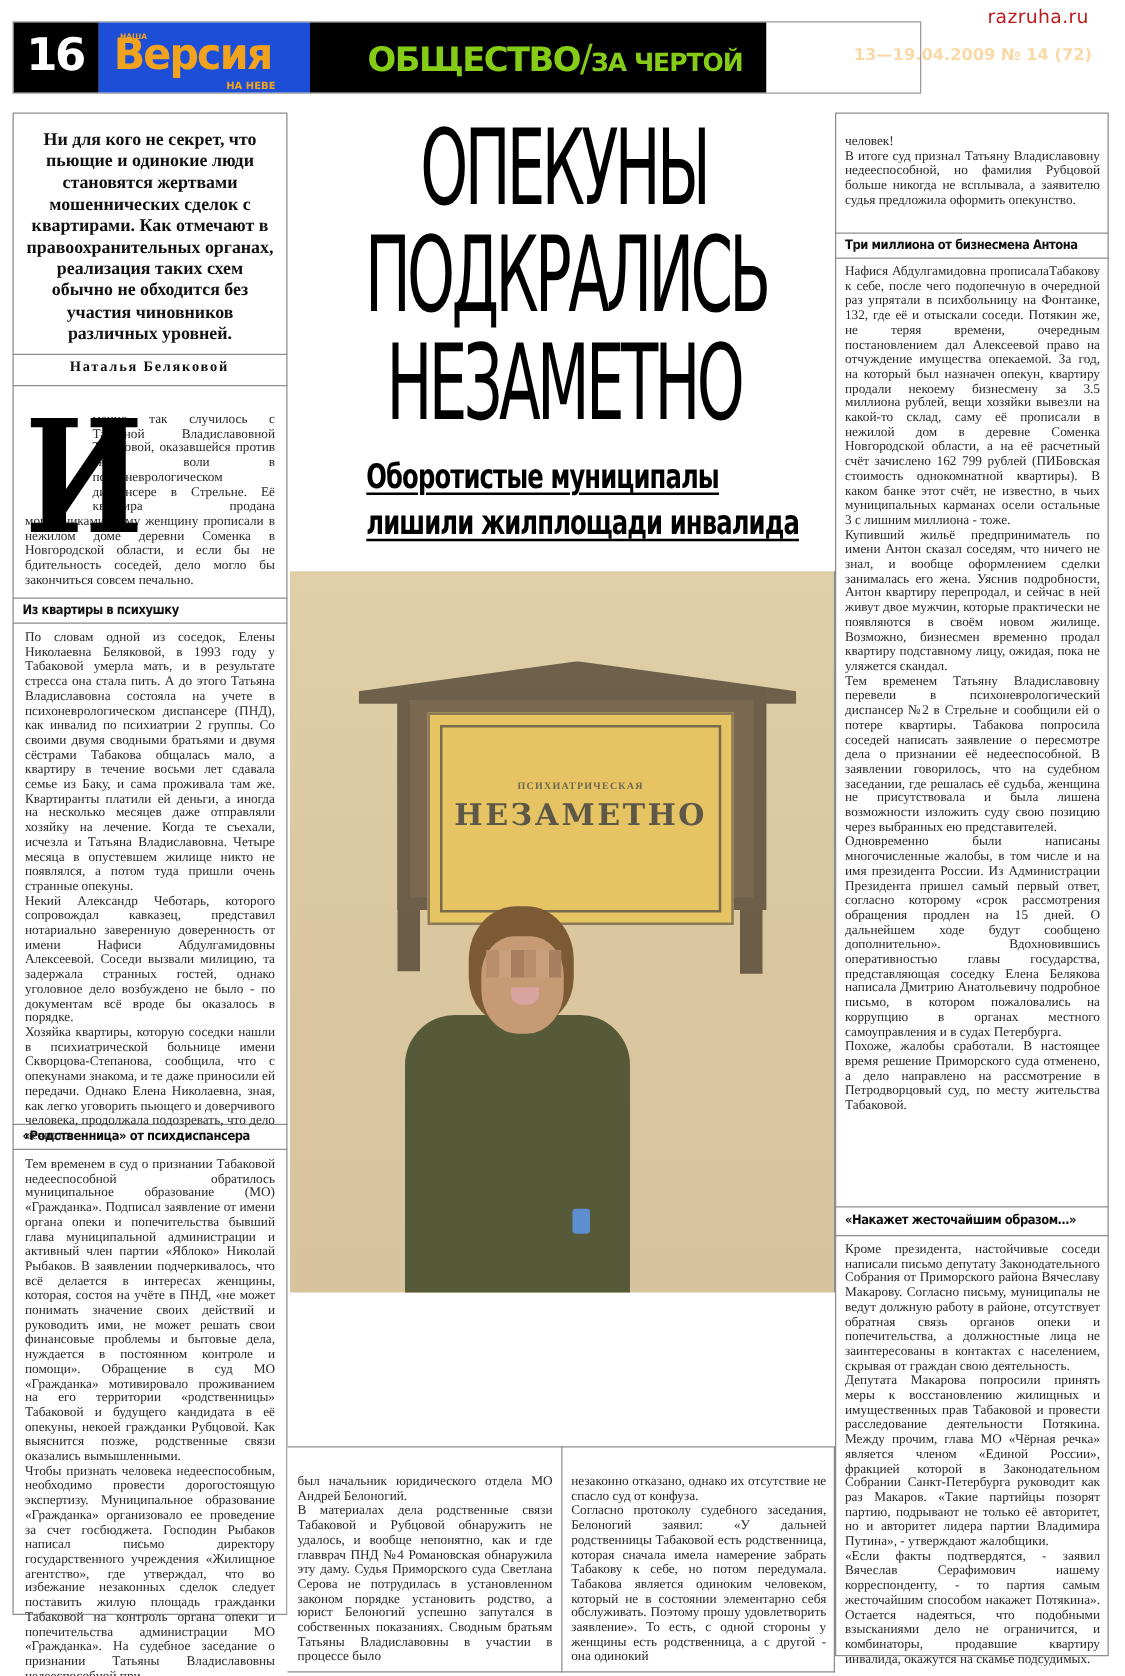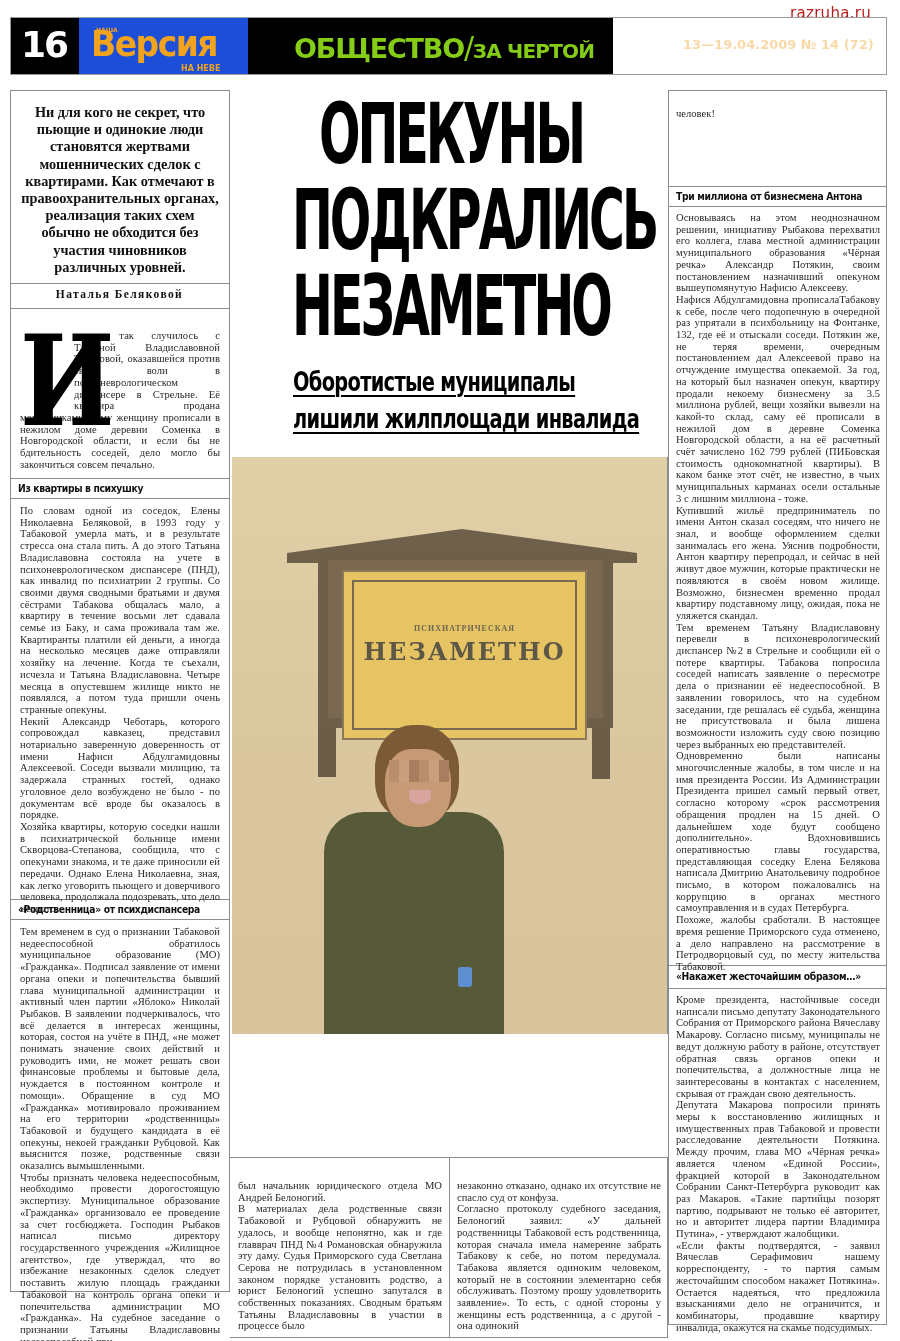--- a/index.html
+++ b/index.html
@@ -1,21 +1,21 @@
 <!DOCTYPE html>
 <html><head>
 <meta charset="utf-8">
 <style>
   * { box-sizing: border-box; margin: 0; padding: 0; }
   html, body { width: 900px; height: 1341px; background: #fff; overflow: hidden; }
   body { position: relative; font-family: "Liberation Serif", "DejaVu Serif", serif; color: #222; }
 
   .watermark { position: absolute; left: 790px; top: 4px; font-family: "DejaVu Sans", sans-serif; font-size: 15px; color: #b91c1c; letter-spacing: 0.3px; }
 
-  .masthead { position: absolute; left: 10px; top: 17px; width: 877px; height: 58px; border: 1px solid #9a9a9a; }
+  .masthead { position: absolute; left: 10px; top: 17px; width: 727px; height: 58px; border: 1px solid #9a9a9a; }
   .mh-black1 { position: absolute; left: 0; top: 0; width: 68px; height: 56px; background: #000; }
   .mh-num { position: absolute; left: 10px; top: 6px; font-family: "DejaVu Sans", sans-serif; font-weight: bold; font-size: 36px; color: #fff; letter-spacing: -2px; }
   .mh-logo { position: absolute; left: 68px; top: 0; width: 169px; height: 56px; background: #1d4ed8; }
   .mh-logo-small { position: absolute; left: 17px; top: 8px; font-family: "DejaVu Sans", sans-serif; font-weight: bold; font-size: 6px; color: #f2a31e; }
   .mh-logo-main { position: absolute; left: 12px; top: 6px; font-family: "DejaVu Sans", sans-serif; font-weight: bold; font-size: 33px; color: #f2a31e; letter-spacing: -1.5px; transform: scaleY(1.05); }
   .mh-logo-sub { position: absolute; left: 102px; top: 46px; font-family: "DejaVu Sans", sans-serif; font-weight: bold; font-size: 8px; color: #f2a31e; }
   .mh-black2 { position: absolute; left: 237px; top: 0; width: 365px; height: 56px; background: #000; }
   .mh-section { position: absolute; left: 46px; top: 12px; font-family: "DejaVu Sans", sans-serif; font-weight: bold; font-size: 27px; color: #84cc16; letter-spacing: -1.2px; white-space: nowrap; }
   .mh-section .slash { font-weight: normal; font-size: 30px; }
   .mh-section .sub { font-size: 20px; letter-spacing: -0.8px; }
@@ -26,21 +26,21 @@
 
   .lead { position: absolute; left: 20px; top: 104px; width: 200px; text-align: center; font-weight: bold; font-size: 14.3px; line-height: 17.2px; color: #111; }
   .byline { position: absolute; left: 10px; top: 288px; width: 219px; text-align: center; font-weight: bold; font-size: 11.5px; letter-spacing: 1.4px; color: #111; }
 
   .col { position: absolute; font-size: 10.6px; line-height: 11.7px; text-align: justify; color: #2a2a2a; }
   .col p { margin: 0; }
   .subhead { position: absolute; font-family: "DejaVu Sans", sans-serif; font-weight: bold; font-size: 10.5px; color: #111; letter-spacing: -0.4px; transform: scaleX(0.88); transform-origin: left center; white-space: nowrap; }
 
   .dropcap { float: left; font-family: "DejaVu Serif", serif; font-weight: bold; font-size: 100px; line-height: 76px; height: 72px; width: 48px; margin: 4px 6px 0 0; transform: scaleY(1.25); transform-origin: top left; color: #000; }
 
-  .headline { position: absolute; left: 236px; top: 92px; width: 430px; text-align: center; font-family: "DejaVu Sans", sans-serif; font-weight: bold; color: #000; }
+  .headline { position: absolute; left: 236px; top: 92px; width: 430px; text-align: center; font-family: "DejaVu Sans", sans-serif; font-weight: normal; color: #000; }
   .hl-line { display: block; font-size: 66px; line-height: 86px; letter-spacing: -4px; transform: scaleX(0.74) scaleY(1.27); transform-origin: center; white-space: nowrap; }
   .subtitle { position: absolute; left: 232px; top: 363px; width: 436px; text-align: left; font-family: "DejaVu Sans", sans-serif; font-weight: bold; color: #000; }
   .st-line { display: block; font-size: 27px; line-height: 37px; letter-spacing: -1px; transform: scaleX(0.72); white-space: nowrap; text-decoration: underline; text-decoration-thickness: 2px; text-underline-offset: 4px; }
 
   .photo { position: absolute; left: 232px; top: 457px; width: 436px; height: 577px; background: linear-gradient(180deg, #e0cfa7 0%, #dac7a0 50%, #d8c49c 100%); overflow: hidden; border-right: 1px solid #8d8d8d; }
   .sign-roof { position: absolute; left: 55px; top: 72px; width: 350px; height: 36px; }
   .sign-frame { position: absolute; left: 86px; top: 93px; width: 295px; height: 178px; border: 10px solid #6e5f4b; background: #7a6850; }
   .sign-post-l { position: absolute; left: 86px; top: 98px; width: 18px; height: 222px; background: #6c5d48; }
   .sign-post-r { position: absolute; left: 360px; top: 98px; width: 18px; height: 224px; background: #6c5d48; }
   .sign-plate { position: absolute; left: 110px; top: 113px; width: 245px; height: 170px; background: #e6c463; border: 2px solid #8a7a58; }
@@ -149,30 +149,30 @@
 </div>
 
 <div class="frame" style="left:668px; top:90px; width:219px; height:1235px;"></div>
 <div class="rule" style="left:668px; top:186px; width:219px;"></div>
 <div class="rule" style="left:668px; top:206px; width:219px;"></div>
 <div class="rule" style="left:668px; top:965px; width:219px;"></div>
 <div class="rule" style="left:668px; top:988px; width:219px;"></div>
 
 <div class="col" style="left:676px; top:108px; width:204px;">
   <p>человек!</p>
+  <p>В итоге суд признал Татьяну Владиславовну недееспособной, но фамилия Рубцовой больше никогда не всплывала, а заявителю судья предложила оформить опекунство.</p>
 </div>
 
 <div class="subhead" style="left:676px; top:190px;">Три миллиона от бизнесмена Антона</div>
 <div class="col" style="left:676px; top:212px; width:204px;">
-  <p>Основываясь на этом неоднозначном  решении, инициативу Рыбакова перехватил его коллега, глава местной администрации муниципального образования «Чёрная речка» Александр Потякин, своим постановлением назначивший опекуном вышеупомянутую Нафисю Алексееву.</p>
   <p>Нафися  Абдулгамидовна прописалаТабакову к себе, после чего подопечную в очередной раз упрятали в психбольницу на Фонтанке, 132, где её и отыскали соседи. Потякин же, не теряя времени, очередным постановлением дал Алексеевой право на отчуждение имущества опекаемой. За год, на который был назначен опекун, квартиру продали некоему бизнесмену за 3.5 миллиона рублей, вещи хозяйки вывезли на какой-то склад, саму её прописали в нежилой дом в деревне Соменка Новгородской области, а на её расчетный счёт зачислено 162 799 рублей (ПИБовская стоимость однокомнатной квартиры). В каком банке этот счёт, не известно, в чьих муниципальных карманах осели остальные 3 с лишним миллиона - тоже.</p>
   <p>Купивший  жильё  предприниматель по имени  Антон  сказал соседям, что  ничего не знал, и вообще оформлением  сделки занималась его  жена. Уяснив подробности, Антон квартиру перепродал, и сейчас в ней живут двое мужчин, которые практически не появляются в своём новом жилище. Возможно, бизнесмен временно продал квартиру  подставному лицу, ожидая, пока не уляжется скандал.</p>
   <p>Тем временем Татьяну  Владиславовну перевели в психоневрологический диспансер №2 в Стрельне и сообщили ей о потере квартиры. Табакова попросила соседей написать заявление о пересмотре  дела о признании её недееспособной.  В  заявлении  говорилось, что на судебном заседании, где решалась её судьба, женщина не присутствовала и была лишена возможности изложить суду свою позицию через выбранных ею представителей.</p>
   <p>Одновременно  были написаны многочисленные жалобы, в том числе и на имя президента России. Из Администрации Президента пришел самый первый ответ, согласно которому «срок рассмотрения обращения продлен на 15 дней. О дальнейшем ходе будут сообщено дополнительно». Вдохновившись оперативностью главы государства, представляющая соседку Елена Белякова написала Дмитрию Анатольевичу подробное письмо, в котором пожаловались на коррупцию в органах местного самоуправления и в судах Петербурга.</p>
   <p>Похоже, жалобы сработали. В  настоящее время решение Приморского суда отменено, а дело направлено на рассмотрение в Петродворцовый суд, по месту  жительства Табаковой.</p>
 </div>
 
 <div class="subhead" style="left:676px; top:970px;">«Накажет  жесточайшим образом…»</div>
 <div class="col" style="left:676px; top:994px; width:204px;">
   <p>Кроме президента, настойчивые  соседи написали письмо депутату Законодательного Собрания от Приморского района Вячеславу  Макарову. Согласно письму, муниципалы не ведут должную работу в районе, отсутствует обратная связь  органов опеки и попечительства, а должностные лица не заинтересованы в контактах с населением, скрывая от граждан свою деятельность.</p>
   <p>Депутата Макарова попросили принять меры к восстановлению жилищных и имущественных прав Табаковой и  провести расследование деятельности  Потякина. Между прочим, глава МО «Чёрная речка» является членом «Единой России», фракцией которой в Законодательном Собрании Санкт-Петербурга руководит как раз Макаров. «Такие партийцы позорят партию, подрывают не только её авторитет, но и авторитет лидера партии Владимира Путина», - утверждают жалобщики.</p>
-  <p>«Если факты подтвердятся, - заявил Вячеслав Серафимович нашему корреспонденту, - то партия самым жесточайшим  способом накажет Потякина». Остается надеяться, что предложила взысканиями дело не ограничится, и комбинаторы, продавшие квартиру инвалида, окажутся на скамье подсудимых.</p>
+  <p>«Если факты подтвердятся, - заявил Вячеслав Серафимович нашему корреспонденту, - то партия самым жесточайшим  способом накажет Потякина». Остается надеяться, что подобными взысканиями дело не ограничится, и комбинаторы, продавшие квартиру инвалида, окажутся на скамье подсудимых.</p>
 </div>
 
 </body></html>

